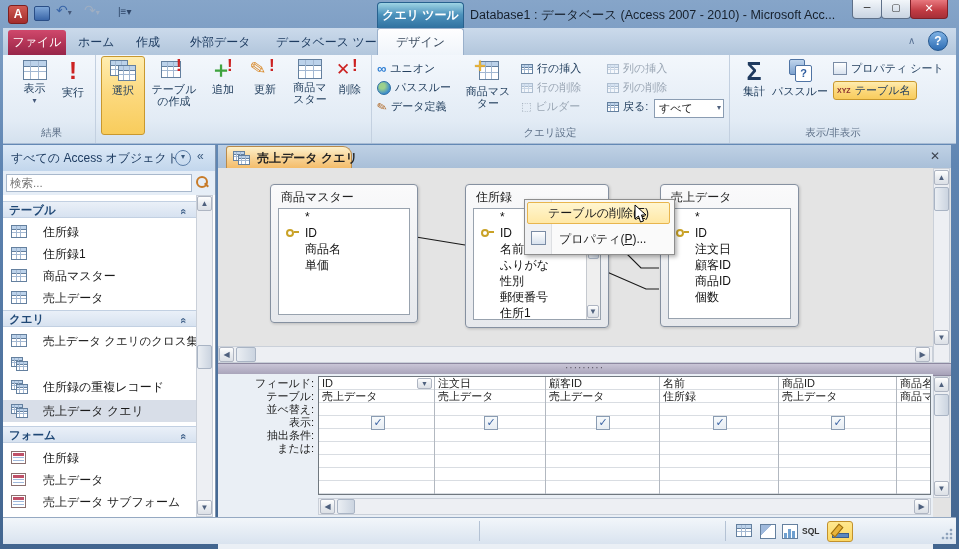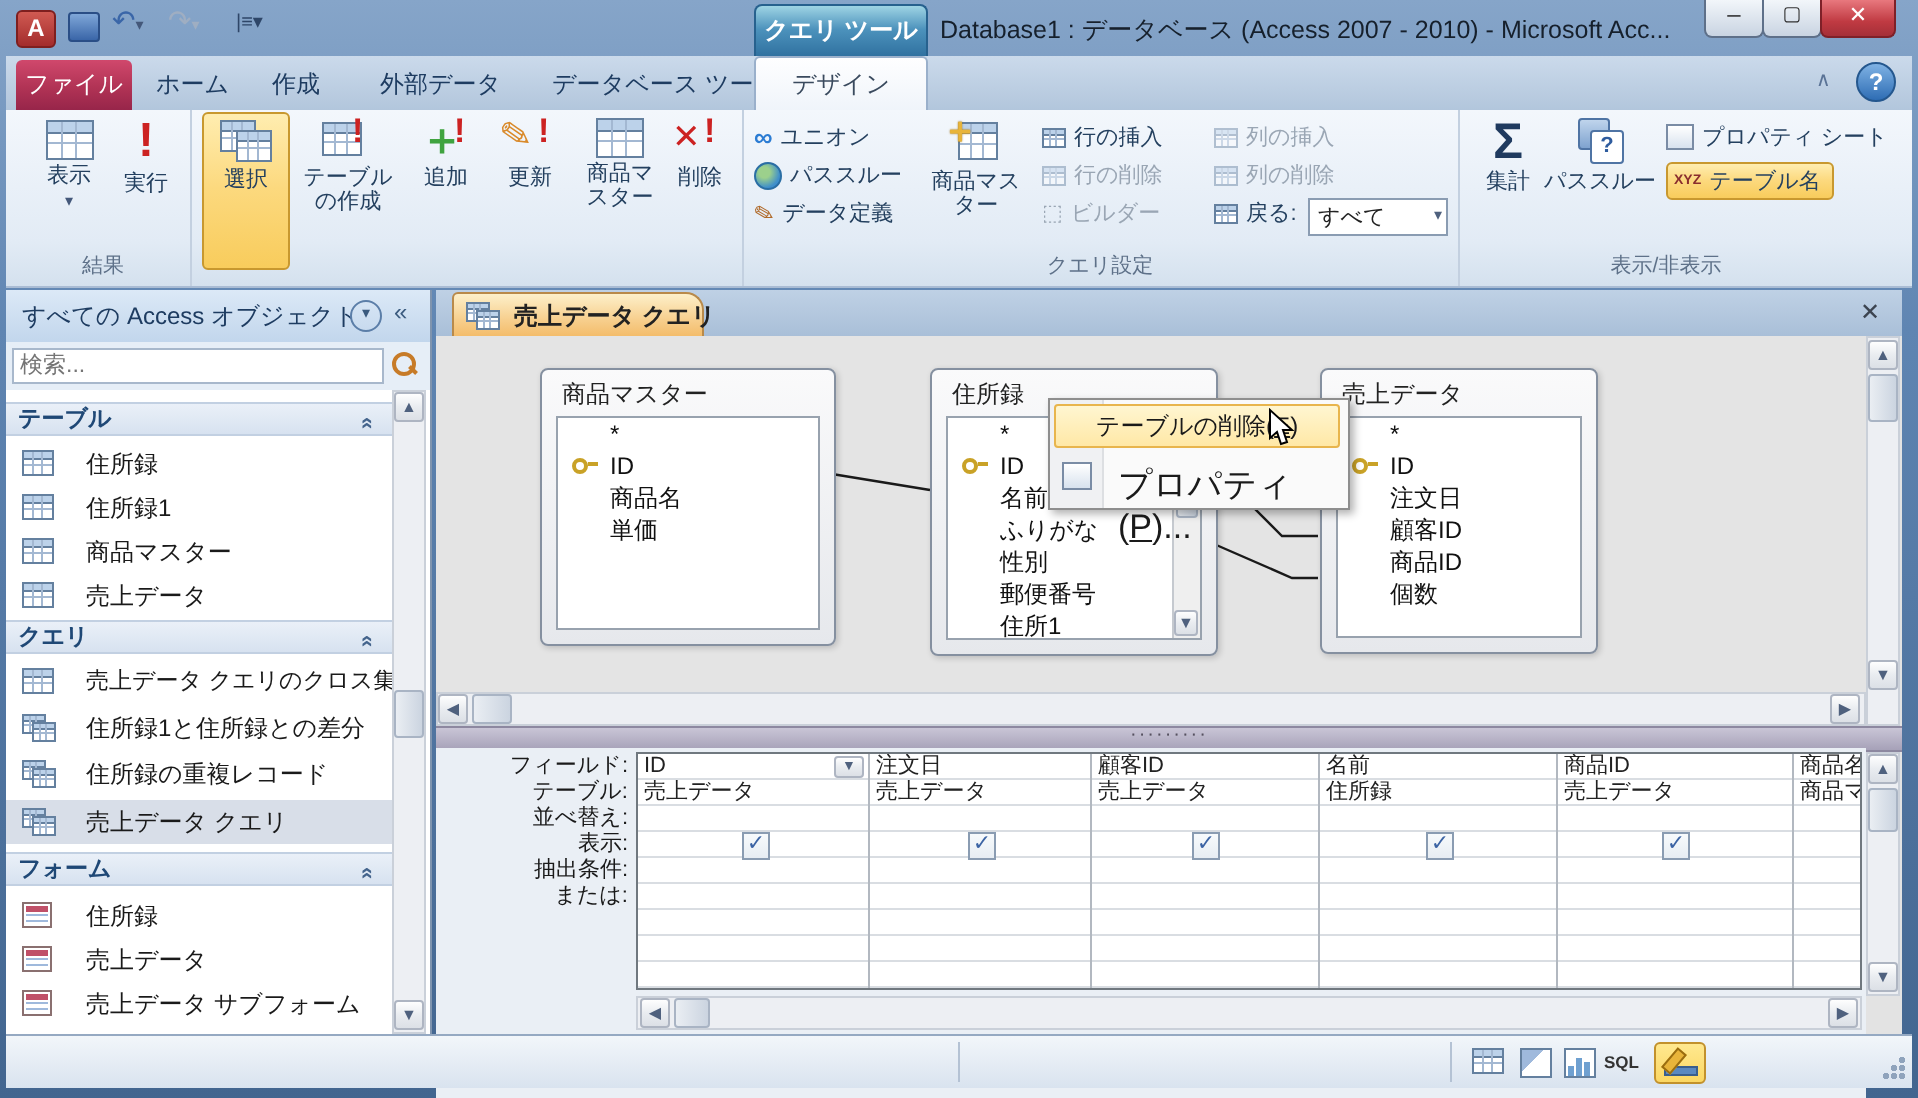--- a/index.html
+++ b/index.html
@@ -238,21 +238,20 @@
     <div class="sechdr" style="top:165px;left:0;width:193px"><span>クエリ</span><span class="chev">«</span></div>
     <div class="navitem" style="top:185px;left:0">
         <span class="ic mticon" style="width:16px;height:13px"></span>
         <span class="tx" style="font-size:11.5px">売上データ クエリのクロス集計</span>
       </div>
     <div class="navitem" style="top:208px;left:0">
         <span class="ic qicon">
           <span class="mticon" style="position:absolute;left:0;top:0;width:12px;height:10px"></span>
           <span class="mticon" style="position:absolute;left:5px;top:4px;width:12px;height:10px"></span>
         </span>
-        <span class="tx">住所録1と住所録との差分</span>
       </div>
     <div class="navitem" style="top:231px;left:0">
         <span class="ic qicon">
           <span class="mticon" style="position:absolute;left:0;top:0;width:12px;height:10px"></span>
           <span class="mticon" style="position:absolute;left:5px;top:4px;width:12px;height:10px"></span>
         </span>
         <span class="tx">住所録の重複レコード</span>
       </div>
     <div class="navitem" style="top:255px;left:0;background:#D8DEE8;width:193px">
         <span class="ic qicon">
@@ -334,21 +333,21 @@
           <div class="frow"><span>顧客ID</span></div>
           <div class="frow"><span>商品ID</span></div>
           <div class="frow"><span>個数</span></div>
         </div>
       </div>
 
       <div class="abs" style="left:306px;top:31px;width:149px;height:54px;background:#FAFAFA;border:1px solid #8E8E8E;box-shadow:2px 2px 4px rgba(0,0,0,.3);z-index:50">
         <div class="abs" style="left:0;top:0;bottom:0;width:26px;background:#F0F1F3;border-right:1px solid #DDDFE2"></div>
         <div class="abs" style="left:2px;top:2px;width:143px;height:22px;background:linear-gradient(#FFF6D1,#FFE8A6);border:1px solid #E8B54D;border-radius:2px;text-align:center;line-height:21px;font-size:12px;color:#1a1a1a;box-sizing:border-box">テーブルの削除(<u>E</u>)</div>
         <div class="abs" style="left:6px;top:31px;width:13px;height:12px;background:linear-gradient(#fff,#D8E2EE);border:1px solid #7A8CA5"></div>
-        <div class="abs" style="left:34px;top:31px;font-size:17px;color:#1a1a1a">プロパティ(<u>P</u>)...</div>
+        <div class="abs" style="left:34px;top:31px;font-size:12px;color:#1a1a1a">プロパティ(<u>P</u>)...</div>
       </div>
 
       <svg width="14" height="20" style="position:absolute;left:416px;top:36px;z-index:60">
         <polygon points="1,1 1,15 4.5,12 6.5,18 9.5,17 7.5,11 12,11" fill="#fff" stroke="#000" stroke-width="1"></polygon>
       </svg>
     </div>
 
     <div class="track" style="left:0;top:201px;width:715px;height:17px"></div>
     <div class="sba" style="left:1px;top:202px;width:15px;height:15px">◀</div>
     <div class="thumb" style="left:18px;top:202px;width:20px;height:15px"></div>

